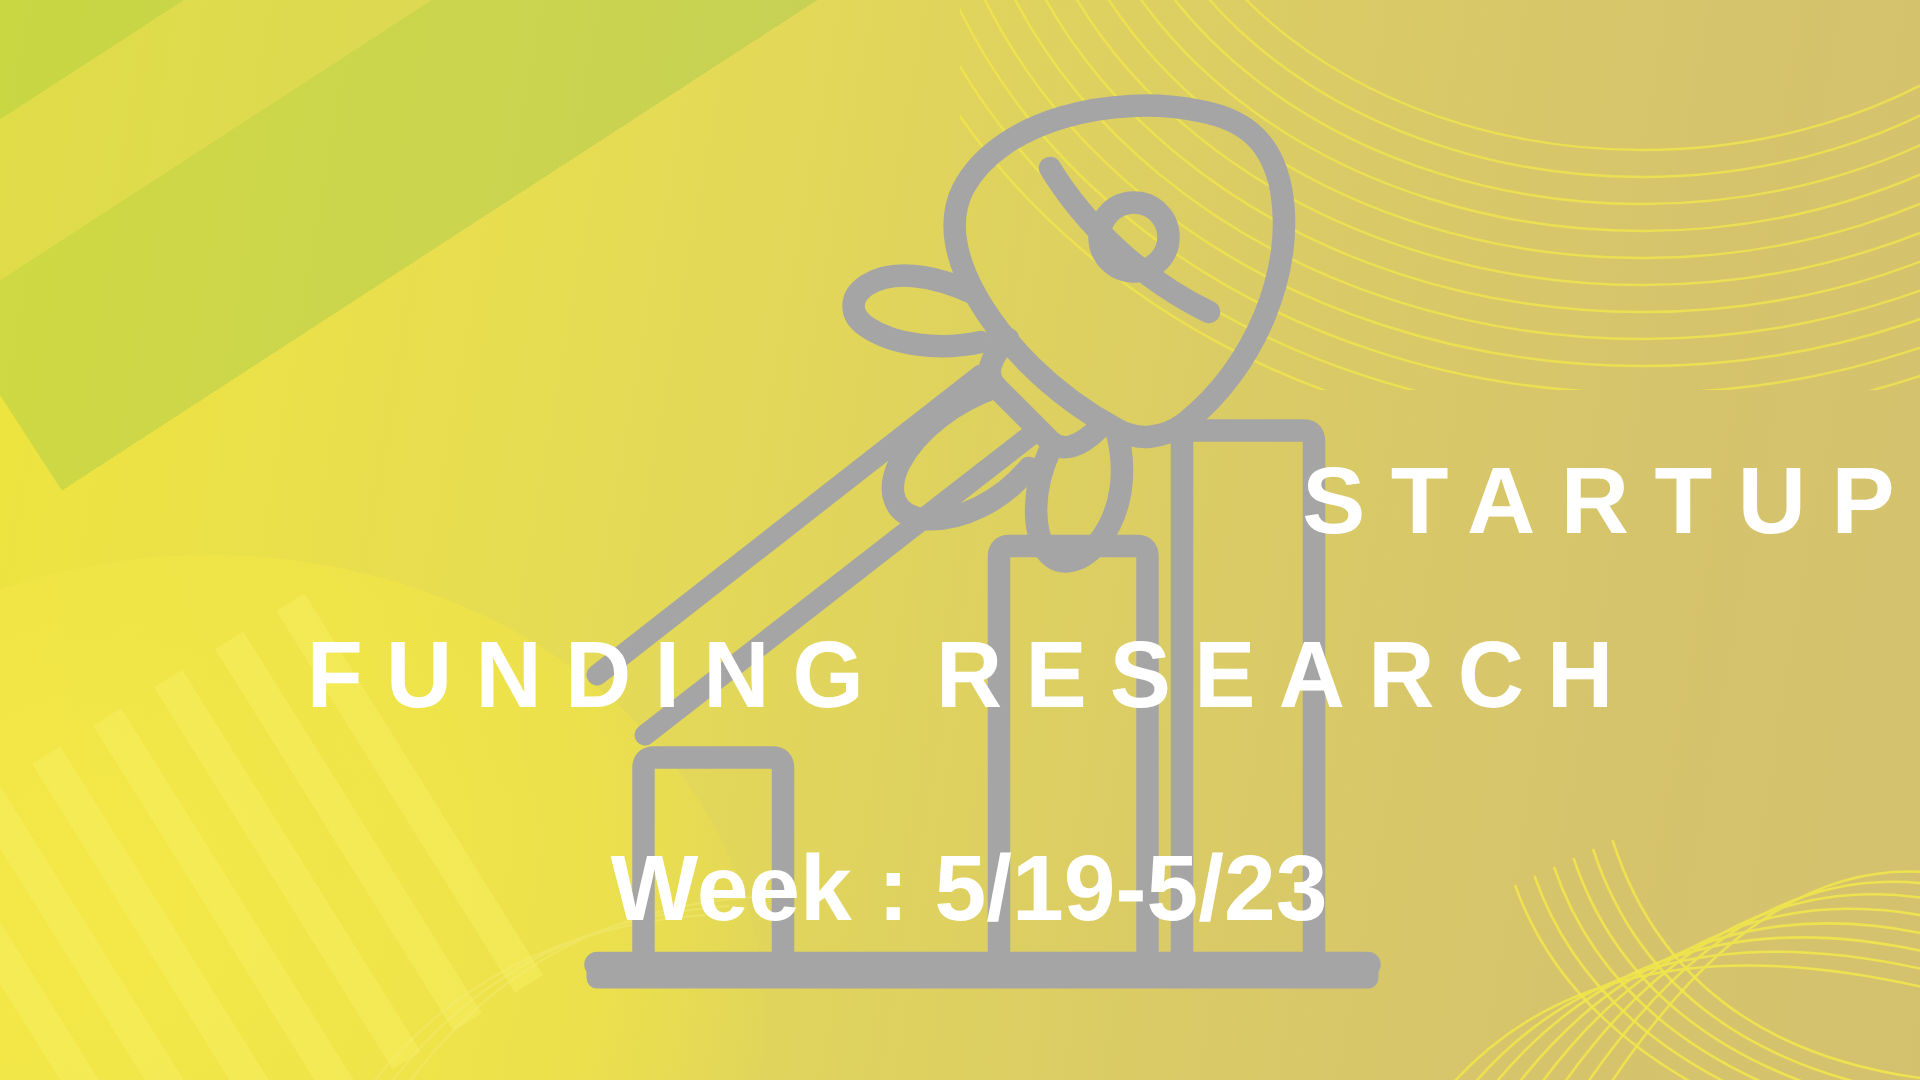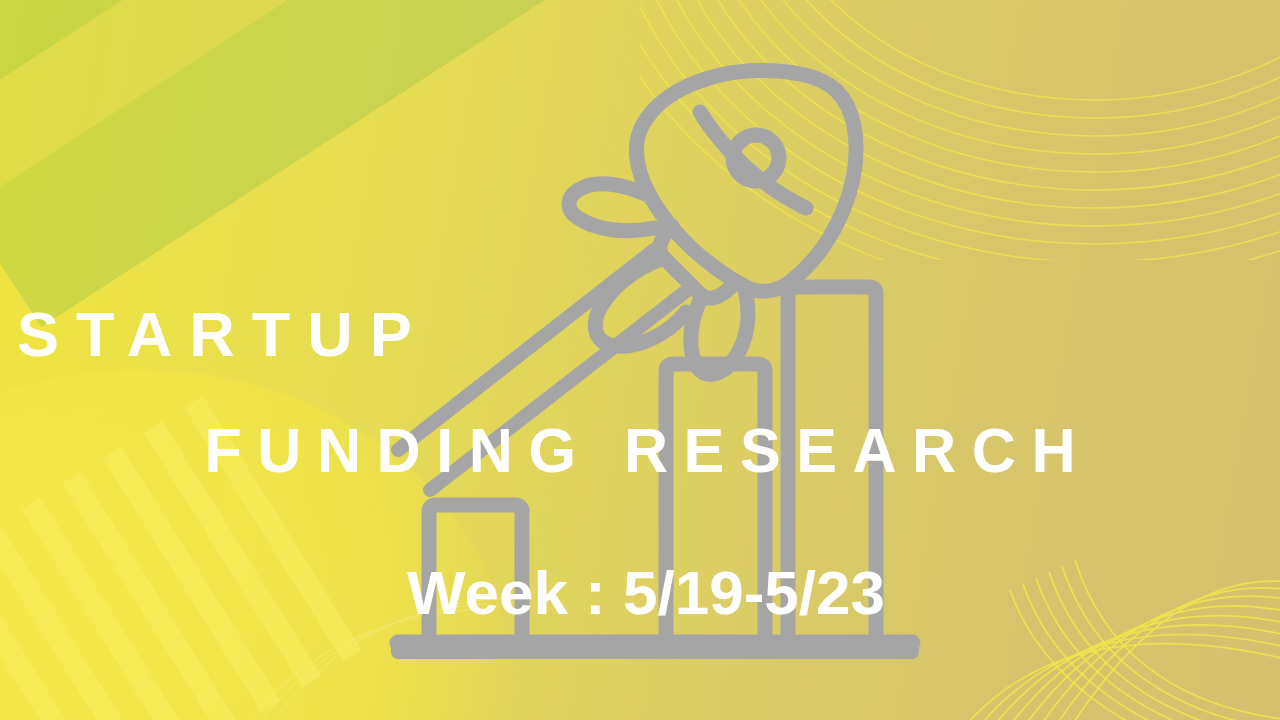--- a/index.html
+++ b/index.html
@@ -94,21 +94,21 @@
   
   .text-layer {
     position: absolute;
     inset: 0;
     color: #FFFFFF;
   }
   .line-title {
     position: absolute;
     left: 0; right: 0;
     top: 303px;
-    text-align: left;
+    text-align: right;
     font-size: 63px;
     font-weight: 700;
     letter-spacing: 17px;
     text-indent: 17px;
     line-height: 1;
     white-space: nowrap;
   }
   .line-subtitle {
     position: absolute;
     left: 0; right: 0;

